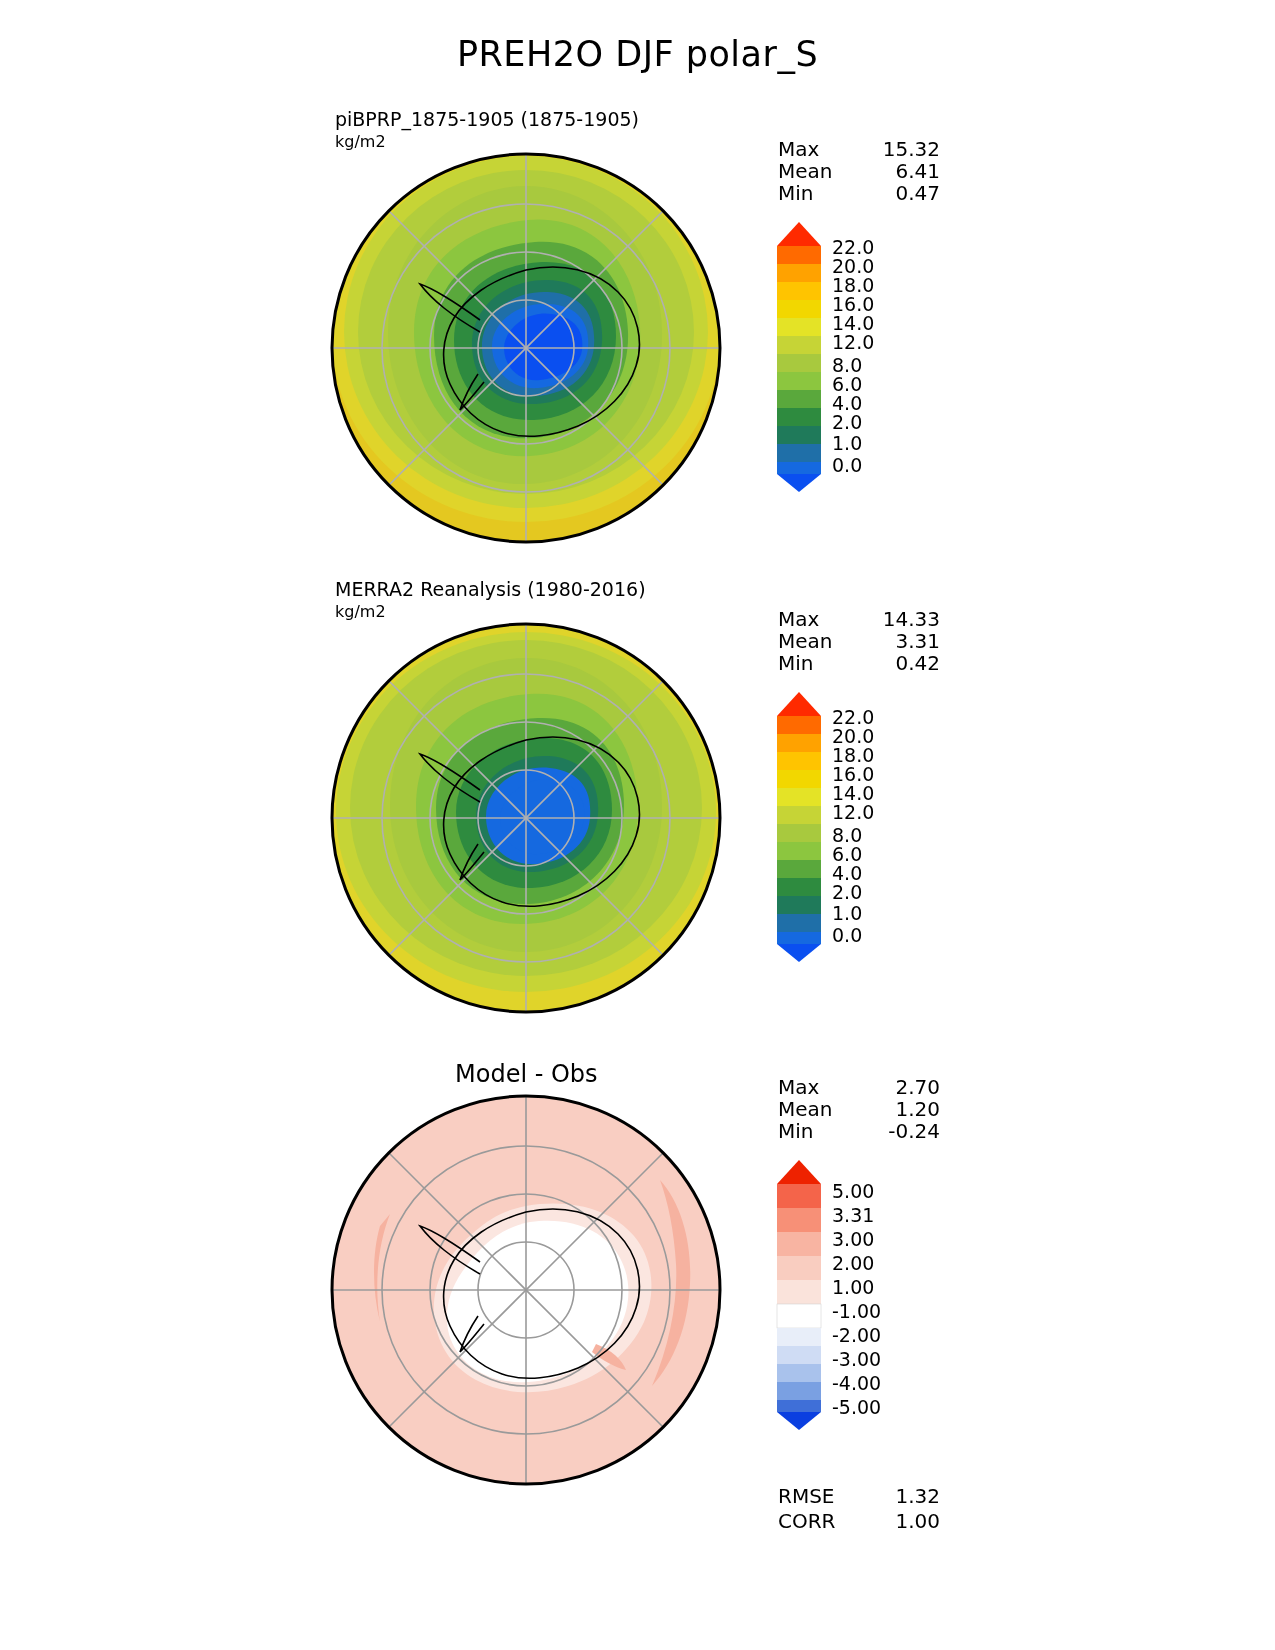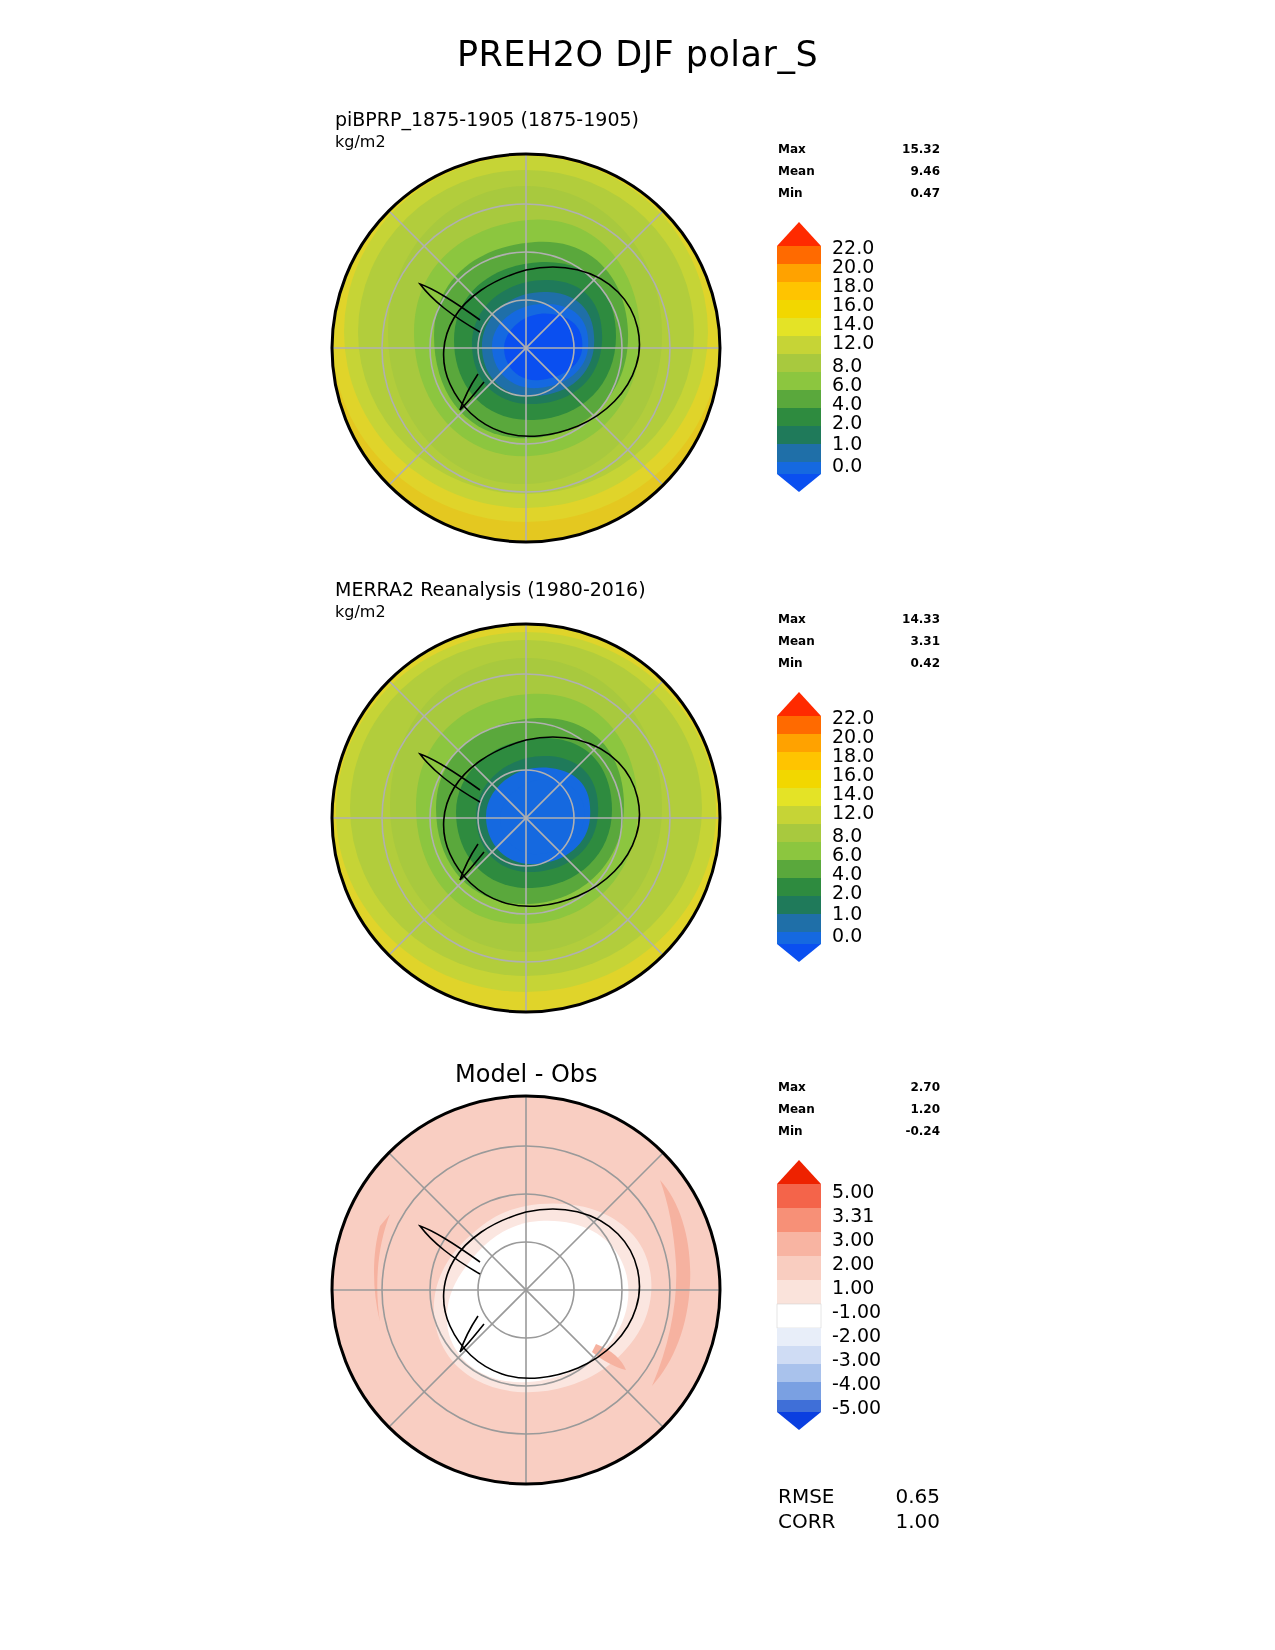--- a/index.html
+++ b/index.html
@@ -40,23 +40,22 @@
     white-space: nowrap;
   }
   .panel-title-centered {
     position: absolute;
     font-size: 24px;
     white-space: nowrap;
   }
   
   .stats {
     position: absolute;
-    font-size: 12px;
+    font-size: 20px;
     line-height: 22px;
-    font-weight: bold;
   }
   .stats .row {
     display: block;
     height: 22px;
     white-space: nowrap;
   }
   .stats .lbl {
     display: inline-block;
     width: 76px;
   }
@@ -104,21 +103,21 @@
 <div class="panel" style="top:0;height:560px;">
 
   <div class="panel-title" style="top:108px;left:335px;">piBPRP_1875-1905 (1875-1905)</div>
   <div class="panel-units" style="top:132px;left:335px;">kg/m2</div>
 
   <div class="stats" style="top:138px;left:778px;">
     <span class="row">
       <span class="lbl">Max</span><span class="val">15.32</span>
     </span>
     <span class="row">
-      <span class="lbl">Mean</span><span class="val">9.46</span>
+      <span class="lbl">Mean</span><span class="val">6.41</span>
     </span>
     <span class="row">
       <span class="lbl">Min</span><span class="val">0.47</span>
     </span>
   </div>
 
   <div class="map-wrap" style="top:152px;left:330px;">
     <svg width="392" height="392" viewBox="0 0 392 392">
       <defs>
         <clipPath id="clipA">
@@ -355,19 +354,19 @@
     <span style="top:116px;">1.00</span>
     <span style="top:140px;">-1.00</span>
     <span style="top:164px;">-2.00</span>
     <span style="top:188px;">-3.00</span>
     <span style="top:212px;">-4.00</span>
     <span style="top:236px;">-5.00</span>
   </div>
 
   <div class="metrics" style="top:1484px;left:778px;">
     <span class="row">
-      <span class="lbl">RMSE</span><span class="val">0.65</span>
+      <span class="lbl">RMSE</span><span class="val">1.32</span>
     </span>
     <span class="row">
       <span class="lbl">CORR</span><span class="val">1.00</span>
     </span>
   </div>
 </div>
 
 </body></html>

